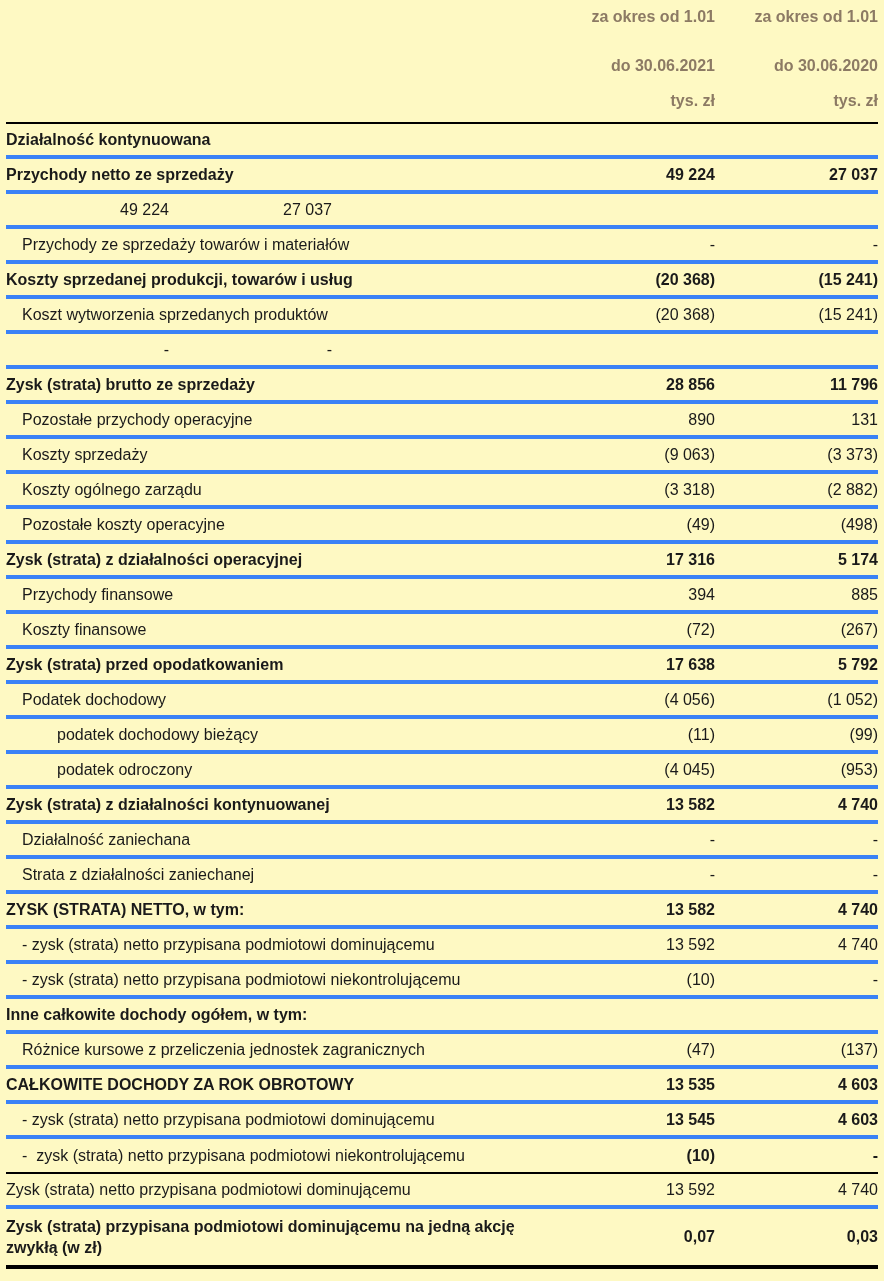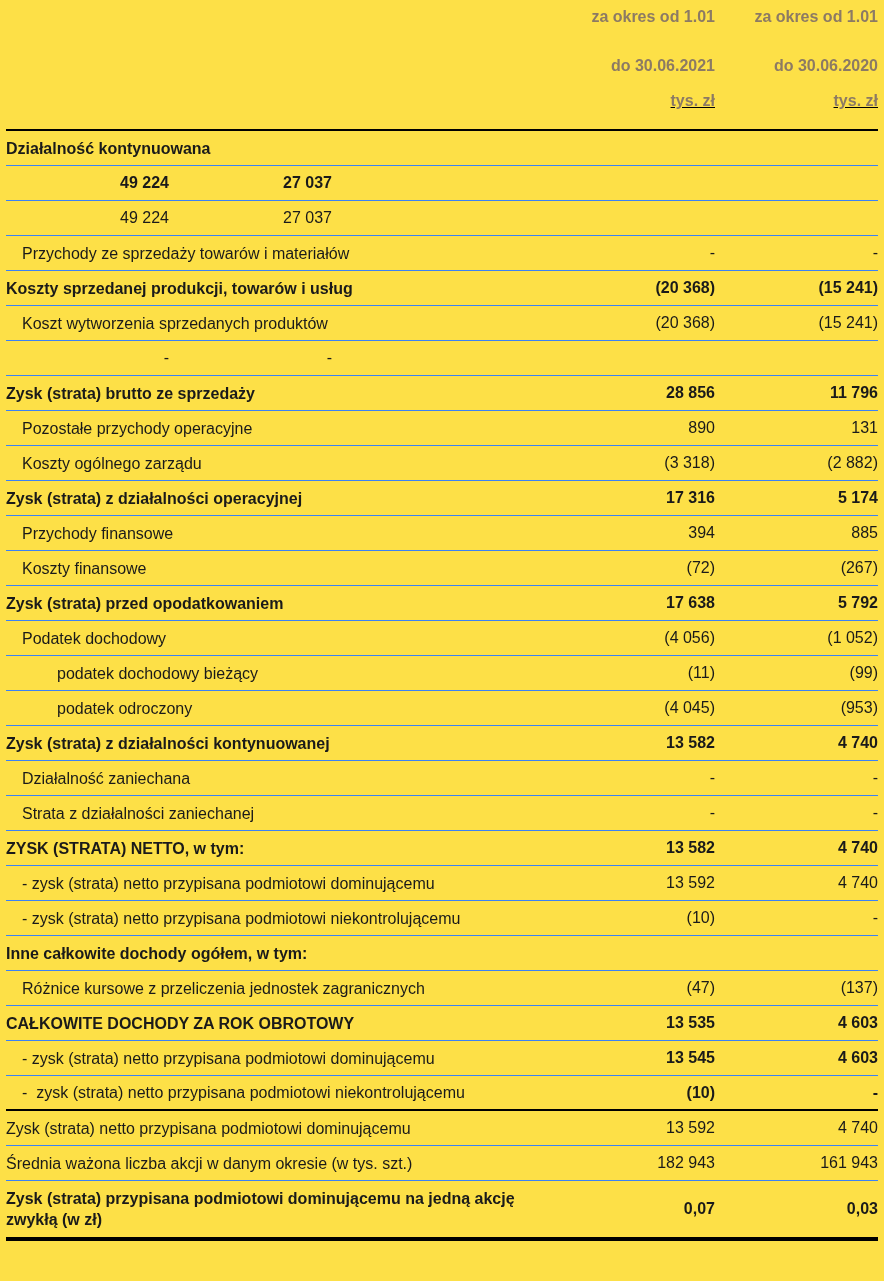--- a/index.html
+++ b/index.html
@@ -4,21 +4,21 @@
 <style>
   html, body {
     margin: 0;
     padding: 0;
     background: #ffffff;
     font-family: "Liberation Sans", "DejaVu Sans", sans-serif;
   }
   .page {
     width: 884px;
     height: 1281px;
-    background: #fde047;
+    background: #fef9c3;
     box-sizing: border-box;
     padding: 6px 6px 0 6px;
     overflow: hidden;
   }
   
   .hdr {
     display: flex;
     align-items: flex-start;
   }
   .hdr .spacer { flex: 1; }
@@ -28,40 +28,39 @@
     font-weight: 700;
     font-size: 16px;
     line-height: 21px;
     color: #8c7a64;
     white-space: nowrap;
   }
   .hdr .pcol .l2 { display: block; margin-top: 28px; }
   .units {
     display: flex;
     margin-top: 16px;
-    padding-bottom: 19px;
+    padding-bottom: 12px;
     border-bottom: 2px solid #000000;
-    text-decoration: underline;
   }
   .units .spacer { flex: 1; }
   .units .ucol {
     width: 163px;
     text-align: right;
     font-weight: 700;
     font-size: 16px;
     color: #8c7a64;
     white-space: nowrap;
   }
   
   .row {
     display: flex;
     align-items: center;
     min-height: 35px;
     box-sizing: border-box;
-    border-bottom: 1px solid #3b82f6;
+    border-bottom: 4px solid #3b82f6;
     font-size: 16px;
     color: #1a1a1a;
   }
   .row.border-thick { border-bottom: 2px solid #000000; }
   .row.border-dark  { border-bottom: 4px solid #000000; }
   .row.tall { min-height: 60px; }
   .row .label {
     flex: 1;
     padding: 4px 8px 4px 0;
     line-height: 21px;
@@ -101,20 +100,21 @@
     <div class="ucol">tys. zł</div>
   </div>
 
   <div id="rows">
       <div class="row">
         <div class="label i0 lb">Działalność kontynuowana</div>
         <div class="val"></div>
         <div class="val"></div>
       </div>
       <div class="row">
+        <div class="label i0 lb">Przychody netto ze sprzedaży</div>
         <div class="val vb">49 224</div>
         <div class="val vb">27 037</div>
       </div>
       <div class="row">
         <div class="val">49 224</div>
         <div class="val">27 037</div>
       </div>
       <div class="row">
         <div class="label i1">Przychody ze sprzedaży towarów i materiałów</div>
         <div class="val">-</div>
@@ -138,23 +138,33 @@
         <div class="label i0 lb">Zysk (strata) brutto ze sprzedaży</div>
         <div class="val vb">28 856</div>
         <div class="val vb">11 796</div>
       </div>
       <div class="row">
         <div class="label i1">Pozostałe przychody operacyjne</div>
         <div class="val">890</div>
         <div class="val">131</div>
       </div>
       <div class="row">
+        <div class="label i1">Koszty sprzedaży</div>
+        <div class="val">(9 063)</div>
+        <div class="val">(3 373)</div>
+      </div>
+      <div class="row">
         <div class="label i1">Koszty ogólnego zarządu</div>
         <div class="val">(3 318)</div>
         <div class="val">(2 882)</div>
+      </div>
+      <div class="row">
+        <div class="label i1">Pozostałe koszty operacyjne</div>
+        <div class="val">(49)</div>
+        <div class="val">(498)</div>
       </div>
       <div class="row">
         <div class="label i0 lb">Zysk (strata) z działalności operacyjnej</div>
         <div class="val vb">17 316</div>
         <div class="val vb">5 174</div>
       </div>
       <div class="row">
         <div class="label i1">Przychody finansowe</div>
         <div class="val">394</div>
         <div class="val">885</div>
@@ -237,25 +247,20 @@
       <div class="row border-thick">
         <div class="label i1">-&nbsp;&nbsp;zysk (strata) netto przypisana podmiotowi niekontrolującemu</div>
         <div class="val vb">(10)</div>
         <div class="val vb">-</div>
       </div>
       <div class="row">
         <div class="label i0">Zysk (strata) netto przypisana podmiotowi dominującemu</div>
         <div class="val">13 592</div>
         <div class="val">4 740</div>
       </div>
-      <div class="row">
-        <div class="label i0">Średnia ważona liczba akcji w danym okresie (w tys. szt.)</div>
-        <div class="val">182 943</div>
-        <div class="val">161 943</div>
-      </div>
       <div class="row border-dark tall">
         <div class="label i0 lb">Zysk (strata) przypisana podmiotowi dominującemu na jedną akcję zwykłą (w zł)</div>
         <div class="val vb">0,07</div>
         <div class="val vb">0,03</div>
       </div>
     </div>
 
 </div>
 
 </body></html>

